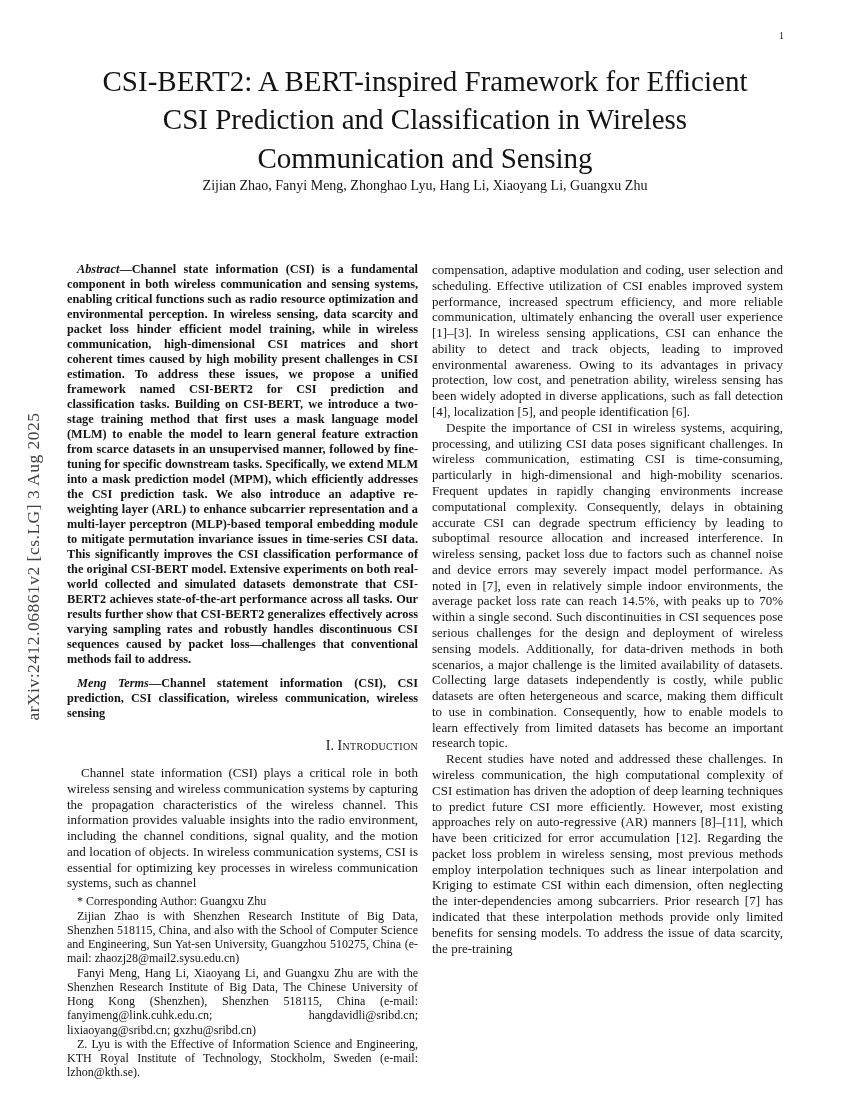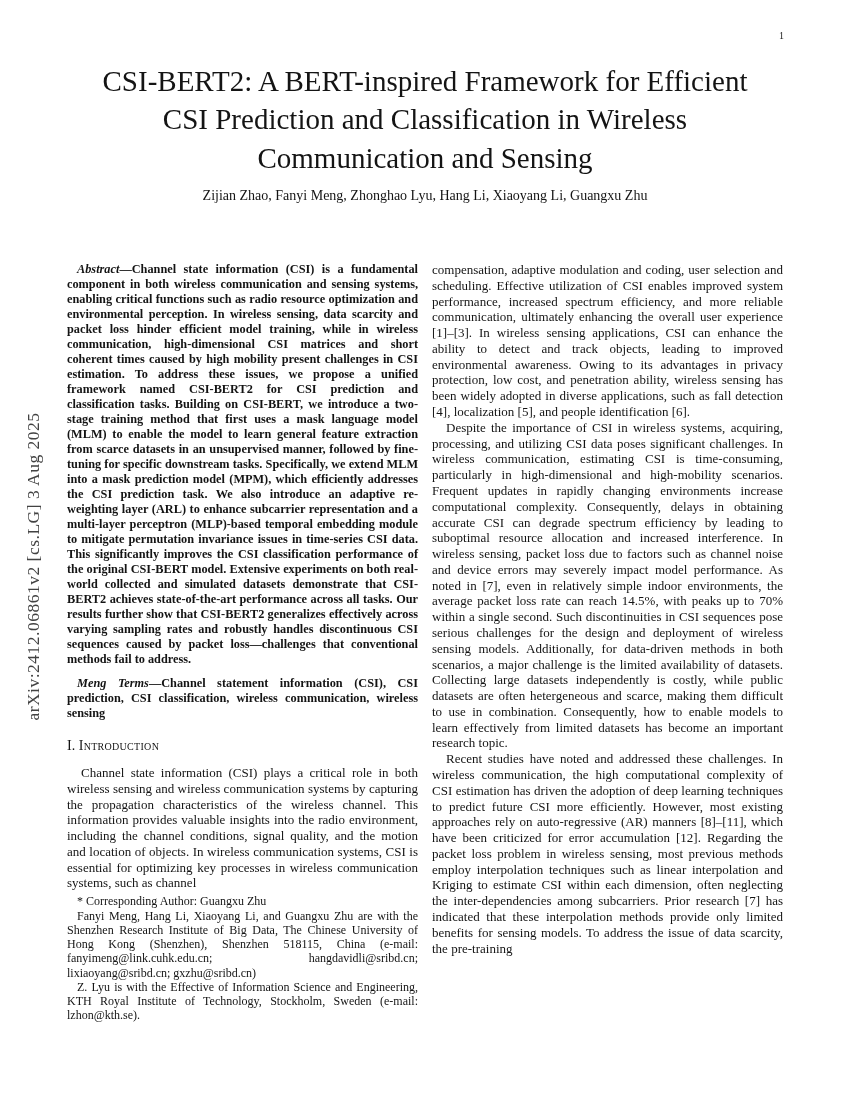--- a/index.html
+++ b/index.html
@@ -39,21 +39,21 @@
     text-align:center;
   }
   .paper-title {
     font-size:29px;
     font-weight:normal;
     line-height:1.32;
     max-width:662px;
     margin:0 auto;
   }
   .paper-authors {
-    margin-top:11px;
+    margin-top:1px;
     font-size:14px;
   }
   .columns {
     position:absolute;
     top:262px;
     left:67px;
     width:716px;
     display:flex;
     gap:14px;
   }
@@ -64,21 +64,21 @@
   }
   .abstract, .index-terms {
     font-size:12.3px;
     line-height:1.22;
     font-weight:bold;
     text-indent:10px;
   }
   .index-terms { margin-top:9px; }
   .abs-label { font-style:italic; }
   .section-heading {
-    text-align:left;
+    text-align:right;
     font-weight:normal;
     font-size:14px;
     margin:17px 0 11px 0;
   }
   .sc { font-variant:small-caps; letter-spacing:0.3px; }
   .body-par {
     font-size:13px;
     line-height:1.215;
   }
   .indent { text-indent:14px; }
@@ -109,20 +109,21 @@
       <p class="abstract"><span class="abs-label">Abstract</span><span>—Channel state information (CSI) is a fundamental component in both wireless communication and sensing systems, enabling critical functions such as radio resource optimization and environmental perception. In wireless sensing, data scarcity and packet loss hinder efficient model training, while in wireless communication, high-dimensional CSI matrices and short coherent times caused by high mobility present challenges in CSI estimation. To address these issues, we propose a unified framework named CSI-BERT2 for CSI prediction and classification tasks. Building on CSI-BERT, we introduce a two-stage training method that first uses a mask language model (MLM) to enable the model to learn general feature extraction from scarce datasets in an unsupervised manner, followed by fine-tuning for specific downstream tasks. Specifically, we extend MLM into a mask prediction model (MPM), which efficiently addresses the CSI prediction task. We also introduce an adaptive re-weighting layer (ARL) to enhance subcarrier representation and a multi-layer perceptron (MLP)-based temporal embedding module to mitigate permutation invariance issues in time-series CSI data. This significantly improves the CSI classification performance of the original CSI-BERT model. Extensive experiments on both real-world collected and simulated datasets demonstrate that CSI-BERT2 achieves state-of-the-art performance across all tasks. Our results further show that CSI-BERT2 generalizes effectively across varying sampling rates and robustly handles discontinuous CSI sequences caused by packet loss—challenges that conventional methods fail to address.</span></p>
 
       <p class="index-terms"><span class="abs-label">Meng Terms</span><span>—Channel statement information (CSI), CSI prediction, CSI classification, wireless communication, wireless sensing</span></p>
 
       <h2 class="section-heading"><span>I.</span> <span class="sc">Introduction</span></h2>
 
       <p class="body-par indent">Channel state information (CSI) plays a critical role in both wireless sensing and wireless communication systems by capturing the propagation characteristics of the wireless channel. This information provides valuable insights into the radio environment, including the channel conditions, signal quality, and the motion and location of objects. In wireless communication systems, CSI is essential for optimizing key processes in wireless communication systems, such as channel</p>
 
       <div class="footnotes">
         <p>* Corresponding Author: Guangxu Zhu</p>
+        <p>Zijian Zhao is with Shenzhen Research Institute of Big Data, Shenzhen 518115, China, and also with the School of Computer Science and Engineering, Sun Yat-sen University, Guangzhou 510275, China (e-mail: zhaozj28@mail2.sysu.edu.cn)</p>
         <p>Fanyi Meng, Hang Li, Xiaoyang Li, and Guangxu Zhu are with the Shenzhen Research Institute of Big Data, The Chinese University of Hong Kong (Shenzhen), Shenzhen 518115, China (e-mail: fanyimeng@link.cuhk.edu.cn; hangdavidli@sribd.cn; lixiaoyang@sribd.cn; gxzhu@sribd.cn)</p>
         <p>Z. Lyu is with the Effective of Information Science and Engineering, KTH Royal Institute of Technology, Stockholm, Sweden (e-mail: lzhon@kth.se).</p>
       </div>
     </section>
 
     <section class="col col-right">
       <p class="body-par">compensation, adaptive modulation and coding, user selection and scheduling. Effective utilization of CSI enables improved system performance, increased spectrum efficiency, and more reliable communication, ultimately enhancing the overall user experience [1]–[3]. In wireless sensing applications, CSI can enhance the ability to detect and track objects, leading to improved environmental awareness. Owing to its advantages in privacy protection, low cost, and penetration ability, wireless sensing has been widely adopted in diverse applications, such as fall detection [4], localization [5], and people identification [6].</p>
       <p class="body-par indent">Despite the importance of CSI in wireless systems, acquiring, processing, and utilizing CSI data poses significant challenges. In wireless communication, estimating CSI is time-consuming, particularly in high-dimensional and high-mobility scenarios. Frequent updates in rapidly changing environments increase computational complexity. Consequently, delays in obtaining accurate CSI can degrade spectrum efficiency by leading to suboptimal resource allocation and increased interference. In wireless sensing, packet loss due to factors such as channel noise and device errors may severely impact model performance. As noted in [7], even in relatively simple indoor environments, the average packet loss rate can reach 14.5%, with peaks up to 70% within a single second. Such discontinuities in CSI sequences pose serious challenges for the design and deployment of wireless sensing models. Additionally, for data-driven methods in both scenarios, a major challenge is the limited availability of datasets. Collecting large datasets independently is costly, while public datasets are often hetergeneous and scarce, making them difficult to use in combination. Consequently, how to enable models to learn effectively from limited datasets has become an important research topic.</p>
       <p class="body-par indent">Recent studies have noted and addressed these challenges. In wireless communication, the high computational complexity of CSI estimation has driven the adoption of deep learning techniques to predict future CSI more efficiently. However, most existing approaches rely on auto-regressive (AR) manners [8]–[11], which have been criticized for error accumulation [12]. Regarding the packet loss problem in wireless sensing, most previous methods employ interpolation techniques such as linear interpolation and Kriging to estimate CSI within each dimension, often neglecting the inter-dependencies among subcarriers. Prior research [7] has indicated that these interpolation methods provide only limited benefits for sensing models. To address the issue of data scarcity, the pre-training</p>
     </section>

